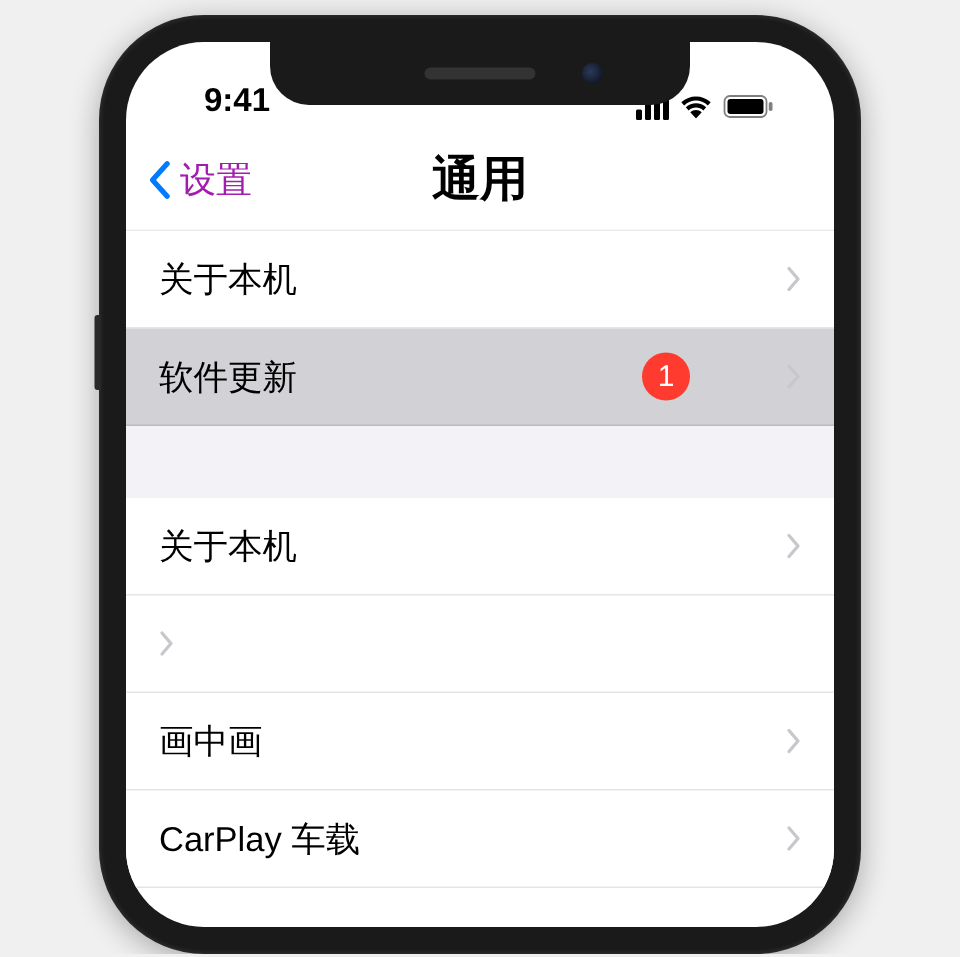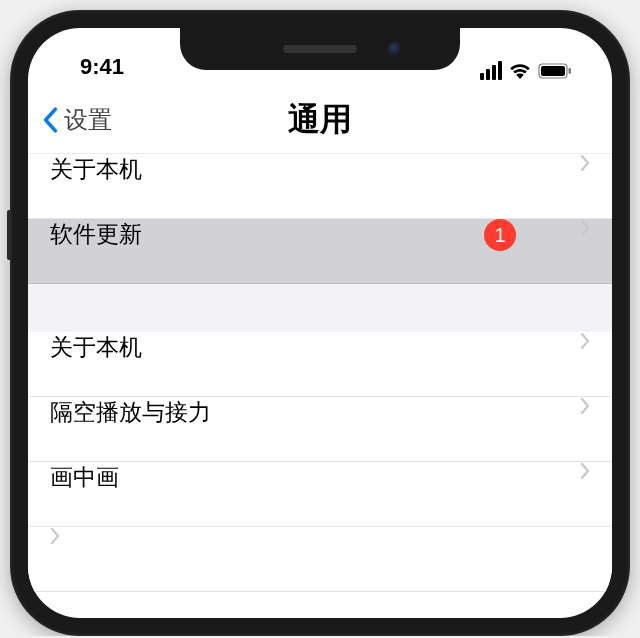--- a/index.html
+++ b/index.html
@@ -4,21 +4,21 @@
   <style>
     * { margin: 0; padding: 0; box-sizing: border-box; }
     body {
       background: #f0f0f0;
       font-family: -apple-system, "Helvetica Neue", "PingFang SC", sans-serif;
       display: flex;
       justify-content: center;
       padding-top: 10px;
     }
     .phone-frame {
-      width: 620px;
+      width: 508px;
       background: #1a1a1a;
       border-radius: 70px;
       padding: 18px;
       box-shadow: inset 0 0 4px rgba(255,255,255,0.15), 0 4px 20px rgba(0,0,0,0.3);
       position: relative;
     }
     .phone-side-button {
       position: absolute;
       left: -3px;
       top: 200px;
@@ -88,40 +88,40 @@
     .nav-bar {
       height: 68px;
       display: flex;
       align-items: center;
       position: relative;
       border-bottom: 1px solid rgba(0,0,0,0.08);
     }
     .back-btn {
       display: flex;
       align-items: center;
-      color: #404040;
+      color: #a21caf;
       font-size: 24px;
       padding-left: 14px;
       gap: 6px;
     }
     .nav-title {
       position: absolute;
       left: 50%;
       transform: translateX(-50%);
       font-size: 32px;
       font-weight: 600;
       color: #000;
     }
     
     .list-group { background: #fff; }
     .list-gap { height: 48px; background: #f2f2f7; }
     .row {
       height: 65px;
       display: flex;
-      align-items: flex-start;
+      align-items: center;
       padding: 0 22px 0 22px;
       border-bottom: 1px solid rgba(0,0,0,0.1);
       position: relative;
       font-size: 23px;
       color: #000;
     }
     .row.highlighted {
       background: #d1d1d6;
       gap: 48px;
     }
@@ -207,32 +207,32 @@
     <div class="list-gap"></div>
 
     <div class="list-group">
       <div class="row">
         <span class="row-label">关于本机</span>
         <svg class="chevron" width="10" height="18" viewBox="0 0 10 18">
             <path d="M2 2 L8 9 L2 16" stroke="currentColor" stroke-width="2.2" fill="none" stroke-linecap="round" stroke-linejoin="round"></path>
           </svg>
       </div>
       <div class="row">
-        <span class="row-label">隔空播放与接力</span>
         <svg class="chevron" width="10" height="18" viewBox="0 0 10 18">
             <path d="M2 2 L8 9 L2 16" stroke="currentColor" stroke-width="2.2" fill="none" stroke-linecap="round" stroke-linejoin="round"></path>
           </svg>
       </div>
       <div class="row">
         <span class="row-label">画中画</span>
         <svg class="chevron" width="10" height="18" viewBox="0 0 10 18">
             <path d="M2 2 L8 9 L2 16" stroke="currentColor" stroke-width="2.2" fill="none" stroke-linecap="round" stroke-linejoin="round"></path>
           </svg>
       </div>
       <div class="row">
+        <span class="row-label">CarPlay 车载</span>
         <svg class="chevron" width="10" height="18" viewBox="0 0 10 18">
             <path d="M2 2 L8 9 L2 16" stroke="currentColor" stroke-width="2.2" fill="none" stroke-linecap="round" stroke-linejoin="round"></path>
           </svg>
       </div>
     </div>
 
   </div>
 </div>
 
 </body></html>

